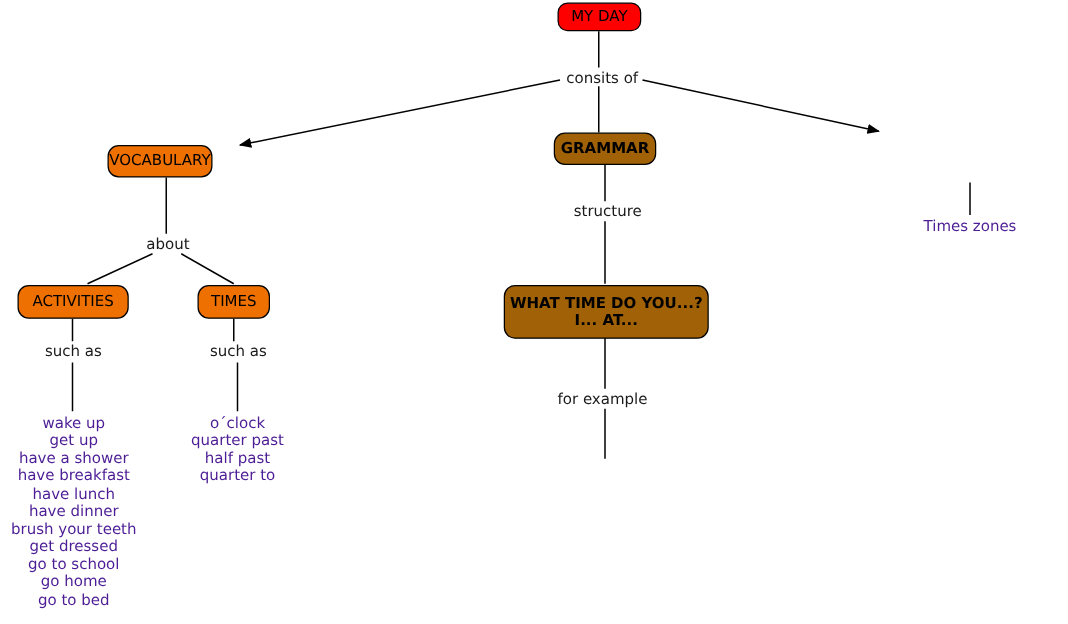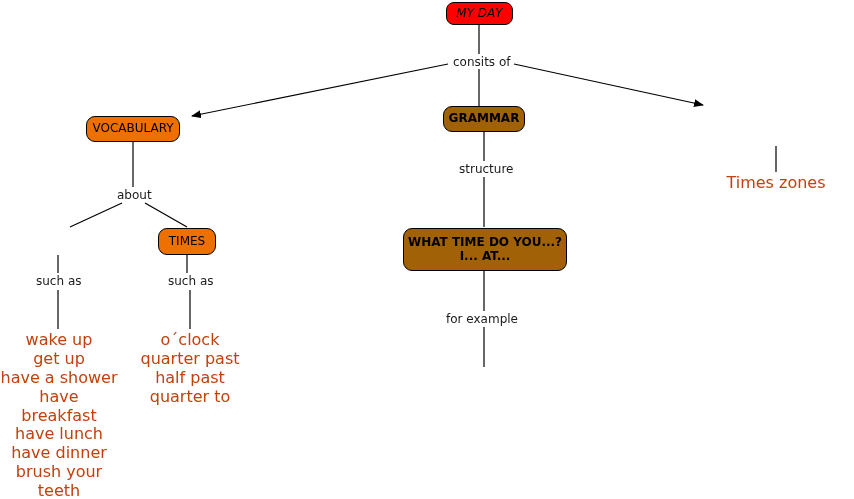--- a/index.html
+++ b/index.html
@@ -64,22 +64,22 @@
     position: absolute;
     font-size: 12px;
     color: #1a1a1a;
     background: #ffffff;
     padding: 0 3px;
     white-space: nowrap;
     z-index: 4;
   }
   .leaf-text {
     position: absolute;
-    font-size: 16px;
-    color: #c2410c;
+    font-size: 12px;
+    color: #4c1d95;
     text-align: center;
     white-space: pre-line;
     line-height: 1.18;
     z-index: 2;
   }
 </style>
 </head>
 <body>
 
 <div id="canvas">
@@ -113,27 +113,28 @@
 
     <line x1="484" y1="132" x2="484" y2="161" stroke="#000000" stroke-width="1.2"></line>
     <line x1="484" y1="177" x2="484" y2="227" stroke="#000000" stroke-width="1.2"></line>
 
     <line x1="484" y1="269" x2="484" y2="311" stroke="#000000" stroke-width="1.2"></line>
     <line x1="484" y1="327" x2="484" y2="367" stroke="#000000" stroke-width="1.2"></line>
 
     <line x1="776" y1="146" x2="776" y2="172" stroke="#000000" stroke-width="1.2"></line>
   </svg>
 
-  <div class="node node-root" style="left:446px; top:2px; width:67px; height:23px;font-style:italic;">MY DAY</div>
+  <div class="node node-root" style="left:446px; top:2px; width:67px; height:23px;">MY DAY</div>
 
-  <div class="node node-vocab" style="left:86px; top:116px; width:94px; height:26px;">VOCABULARY</div>
+  <div class="node node-vocab" style="left:86px; top:116px; width:84px; height:26px;">VOCABULARY</div>
 
   <div class="node node-grammar" style="left:443px; top:106px; width:82px; height:26px;">GRAMMAR</div>
 
 
+  <div class="node node-activities" style="left:14px; top:228px; width:89px; height:27px;">ACTIVITIES</div>
 
   <div class="node node-times" style="left:158px; top:228px; width:58px; height:27px;text-align:center;">TIMES</div>
 
   <div class="node node-structure" style="left:403px; top:228px; width:164px; height:43px;">WHAT TIME DO YOU...?
 I... AT...</div>
 
   <div class="edge-label" style="left:450px; top:55px;">consits of</div>
 
   <div class="edge-label" style="left:114px; top:188px;">about</div>
 

